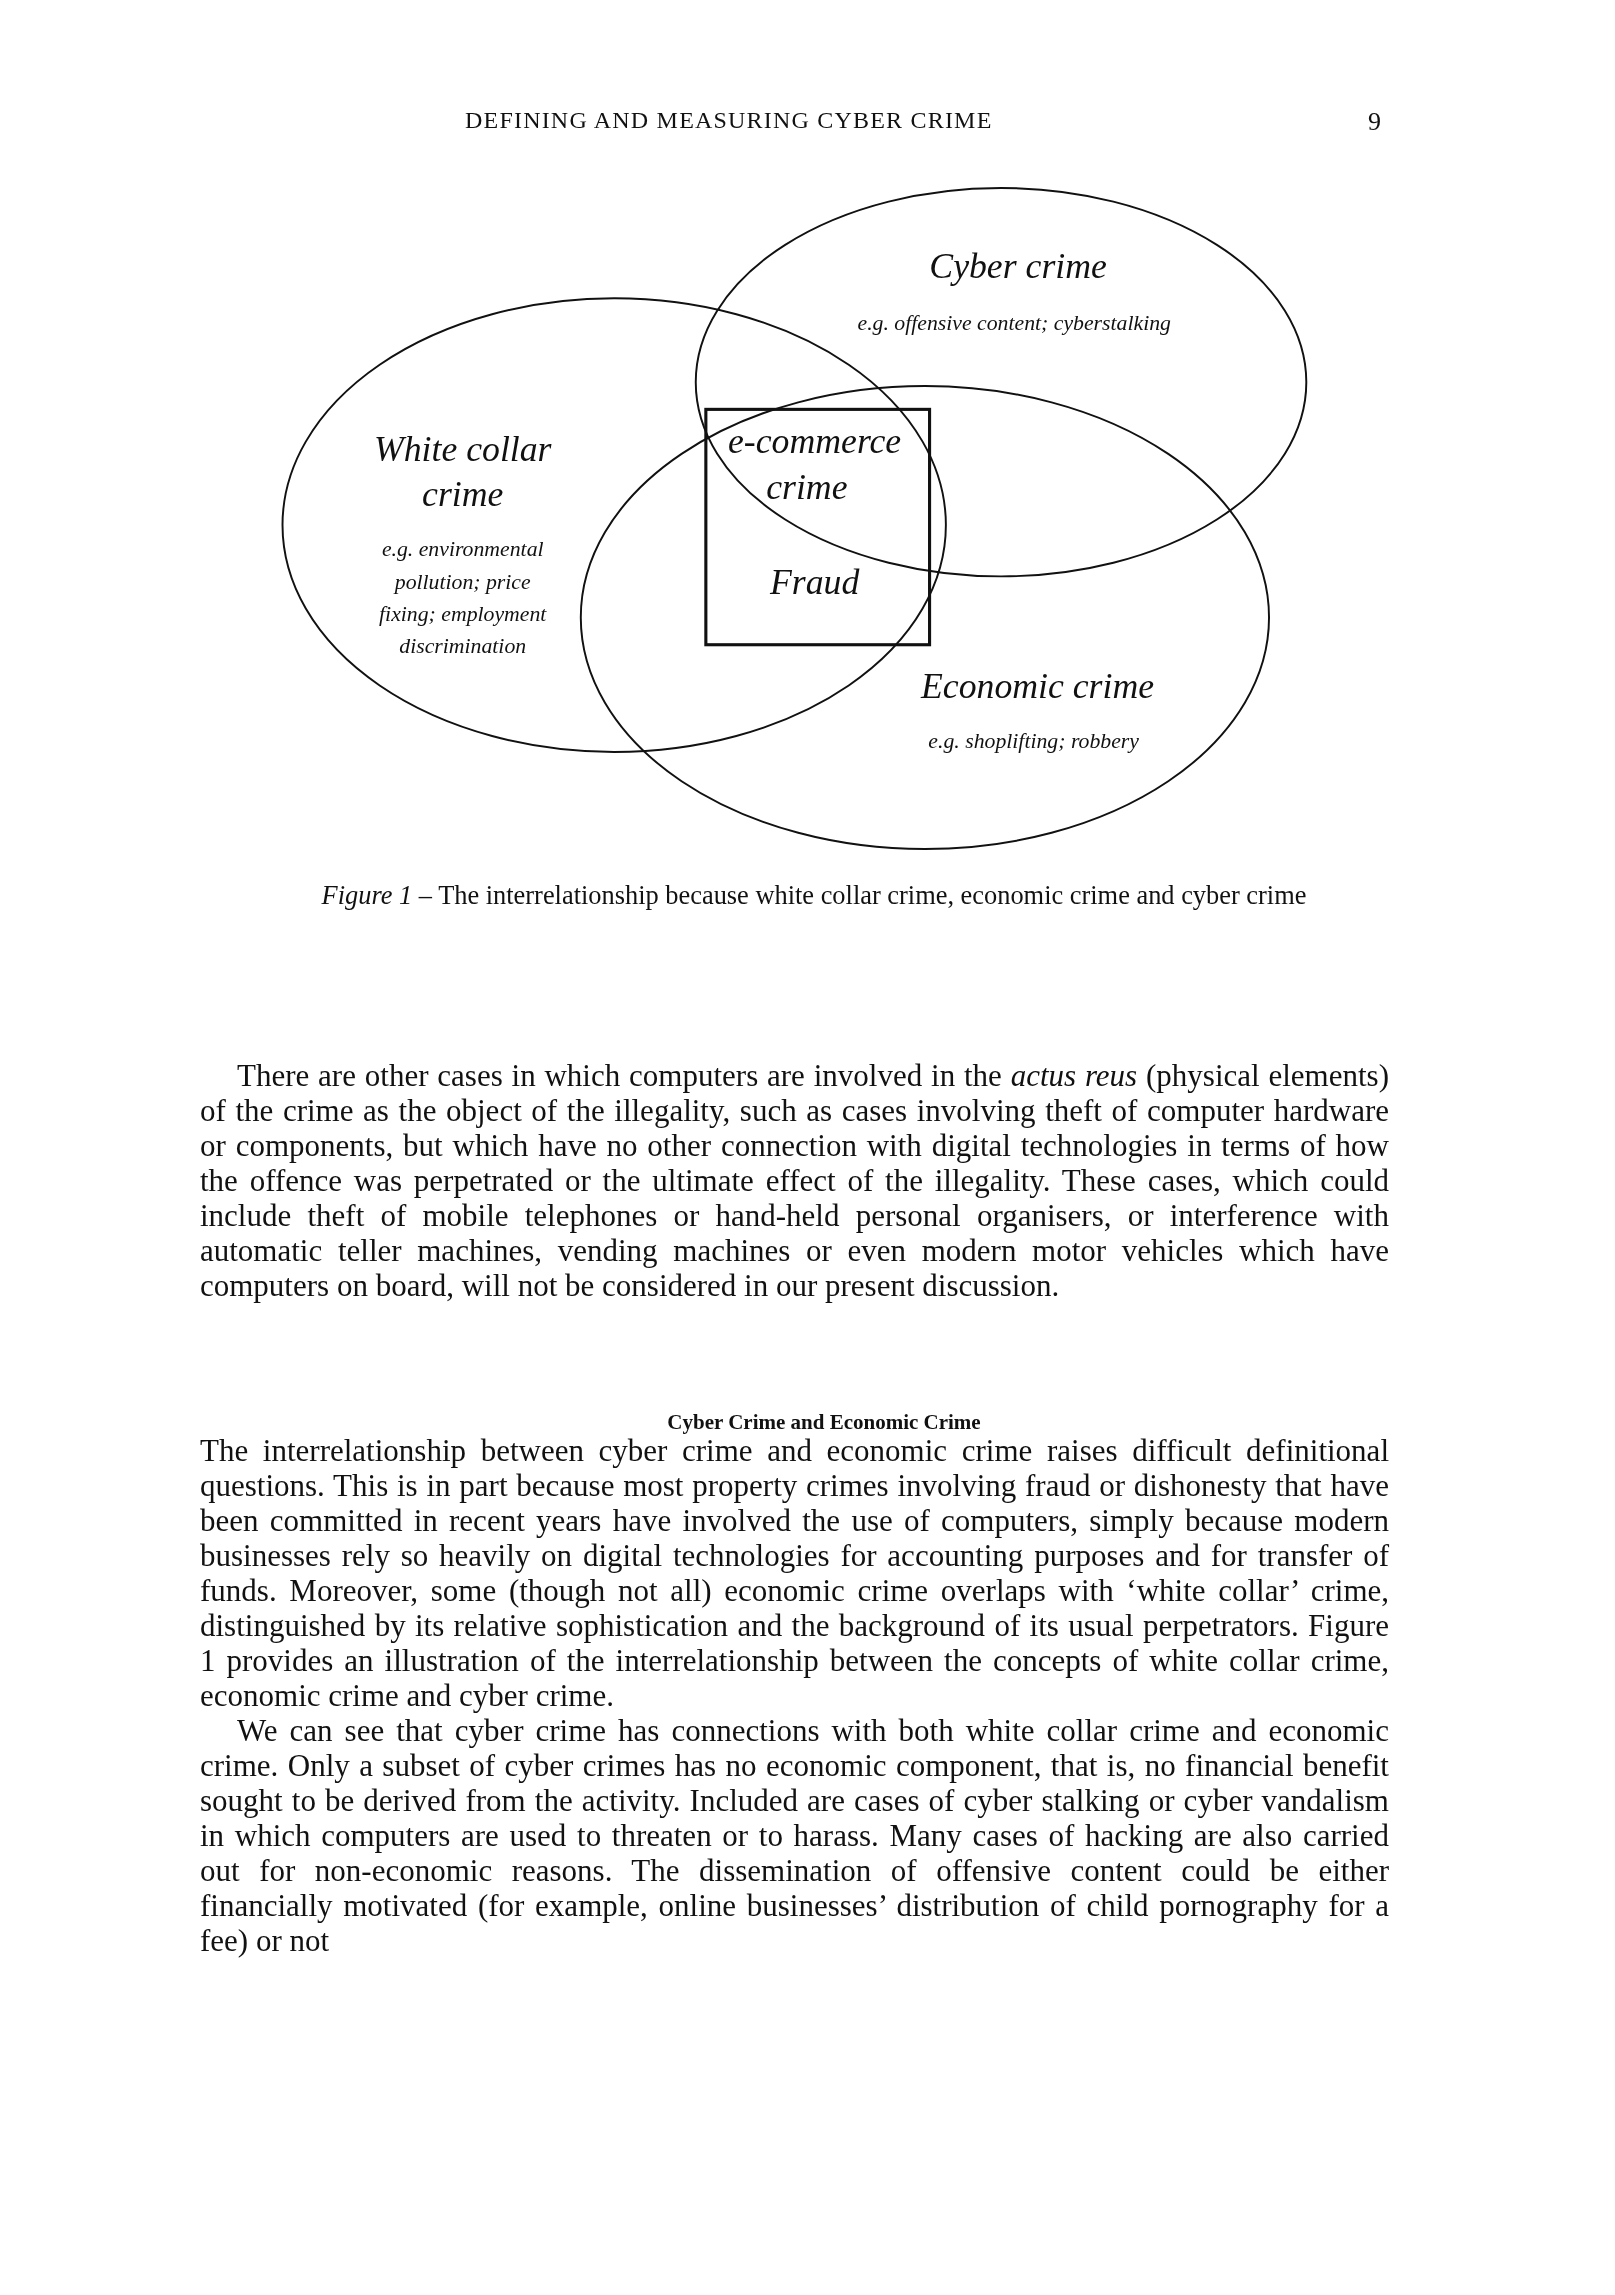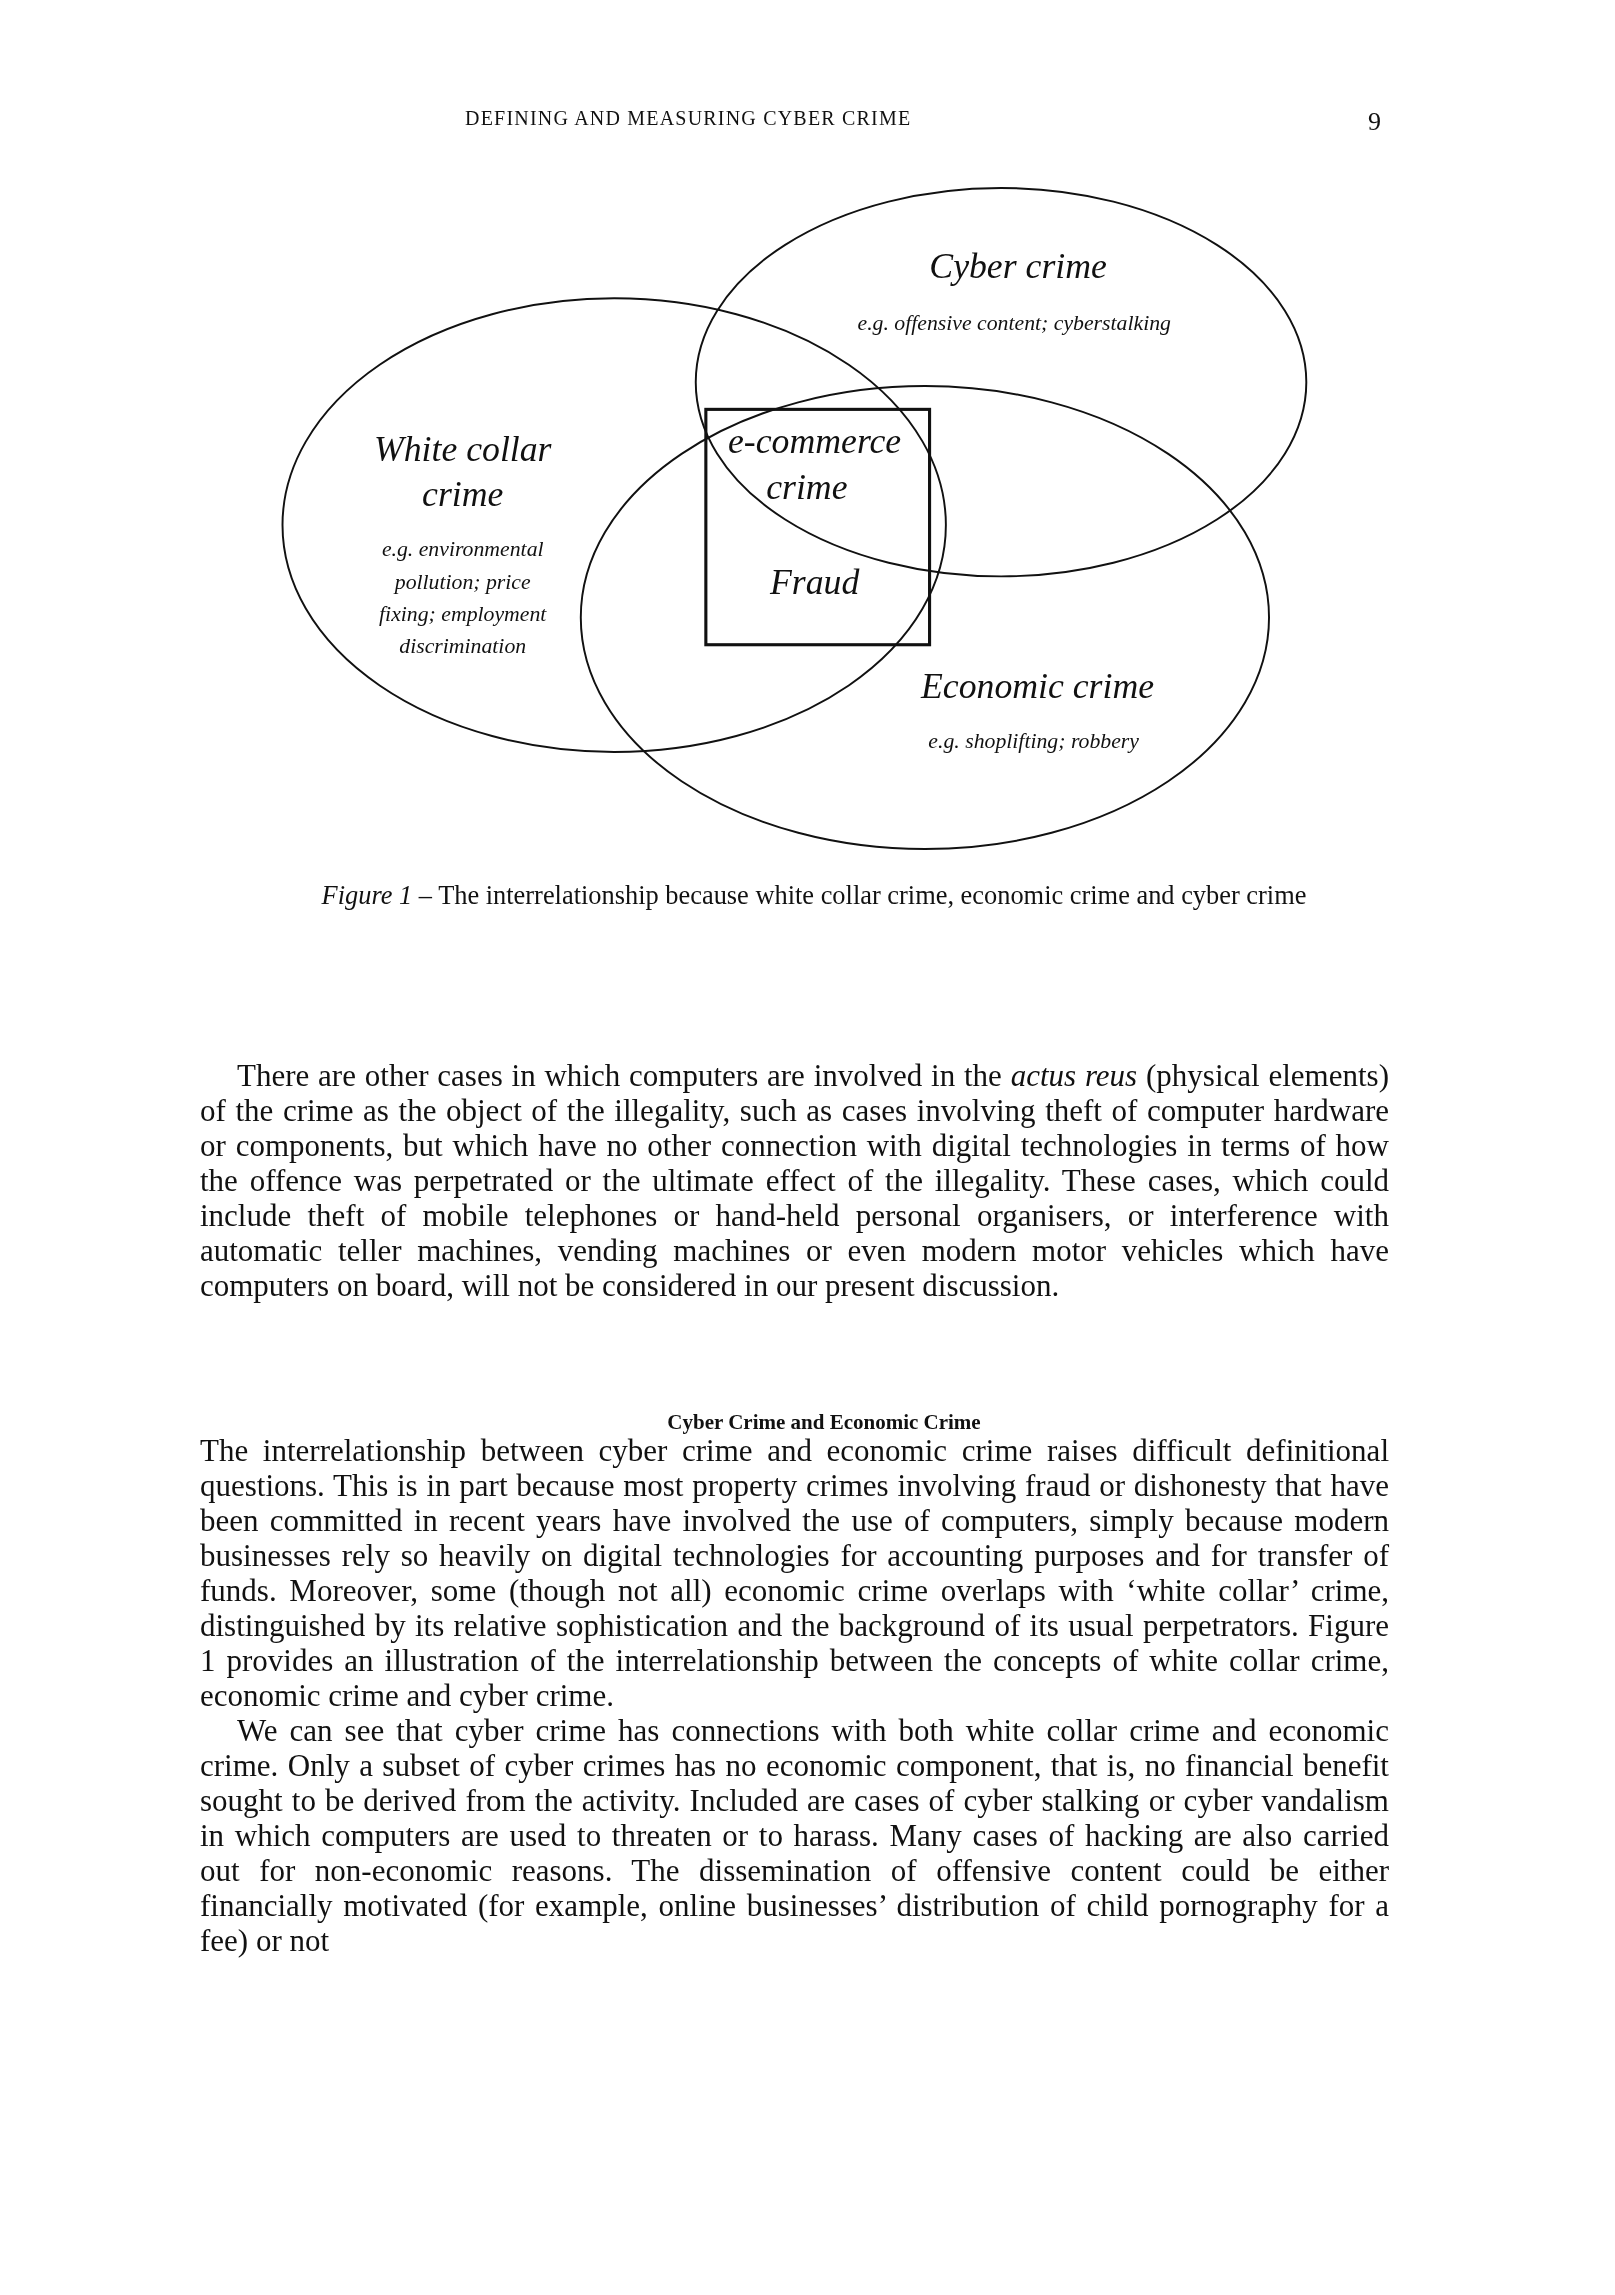--- a/index.html
+++ b/index.html
@@ -1,20 +1,20 @@
 <!DOCTYPE html>
 <html style="font-size:12.4px"><head>
 <meta charset="utf-8">
 <style>
   html, body { margin: 0; padding: 0; background: #ffffff; }
   body { width: 1616px; height: 2295px; position: relative; overflow: hidden; color: #111111; }
   .serif { font-family: "Liberation Serif", "DejaVu Serif", serif; }
   #running-head {
     position: absolute; top: 107px; left: 465px;
-    font-size: 20px; letter-spacing: 1.2px;
+    font-size: 24px; letter-spacing: 1.2px;
   }
   #page-number {
     position: absolute; top: 107px; left: 1368px;
     font-size: 26px;
   }
   #figure { position: absolute; left: 0; top: 0; width: 1616px; height: 870px; padding-left: 8px; }
   #figure svg { position: absolute; left: 0; top: 0; }
   .fig-label { font-family: "Liberation Serif", "DejaVu Serif", serif; font-style: italic; fill: #111; }
   #caption {
     position: absolute; top: 877px; left: 256px; width: 1103px;

